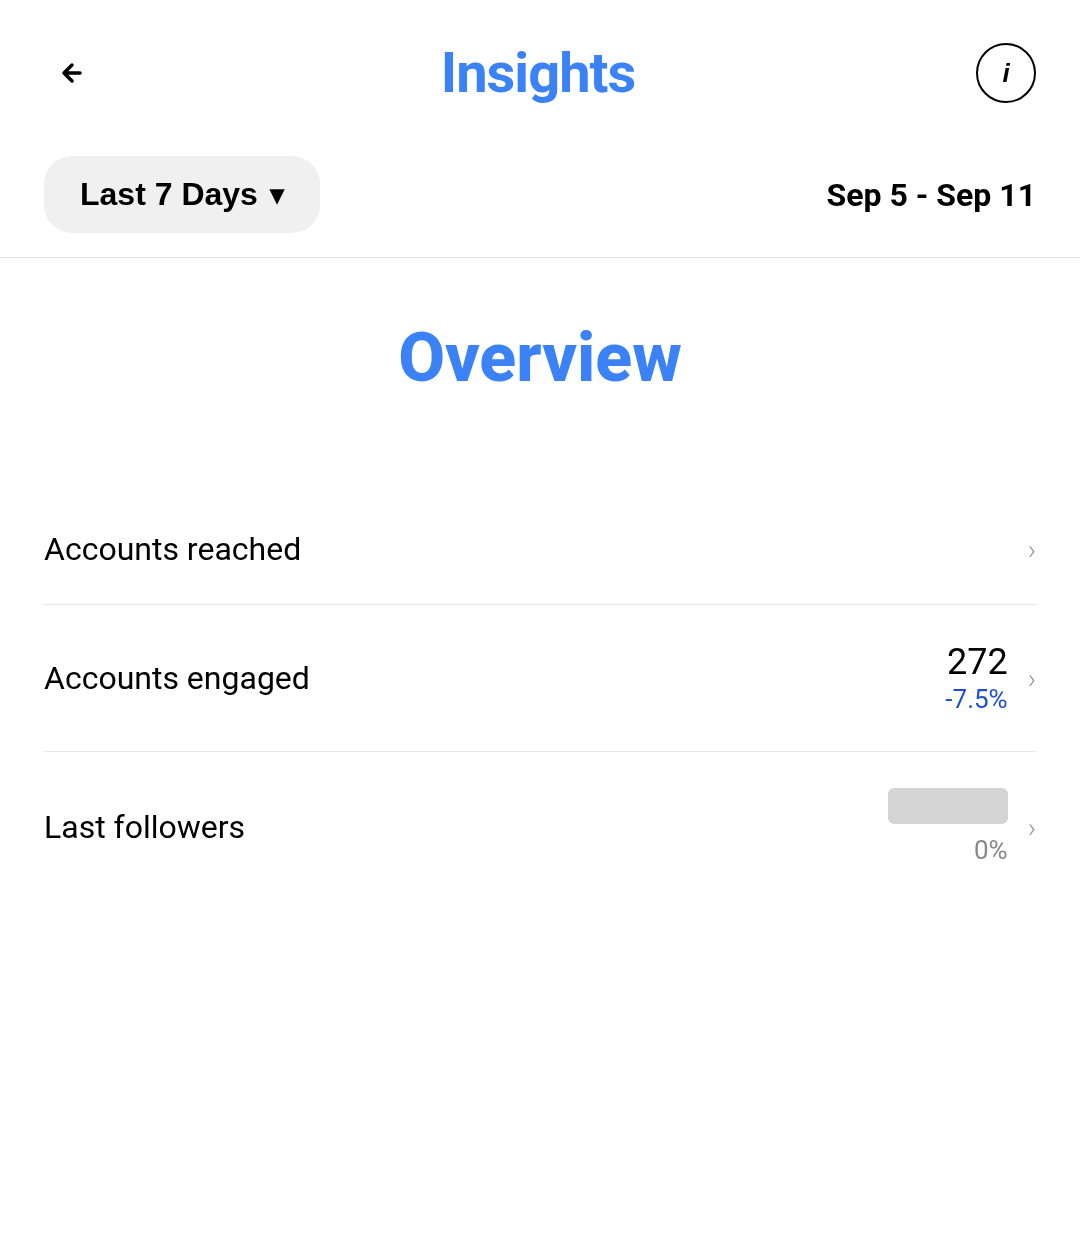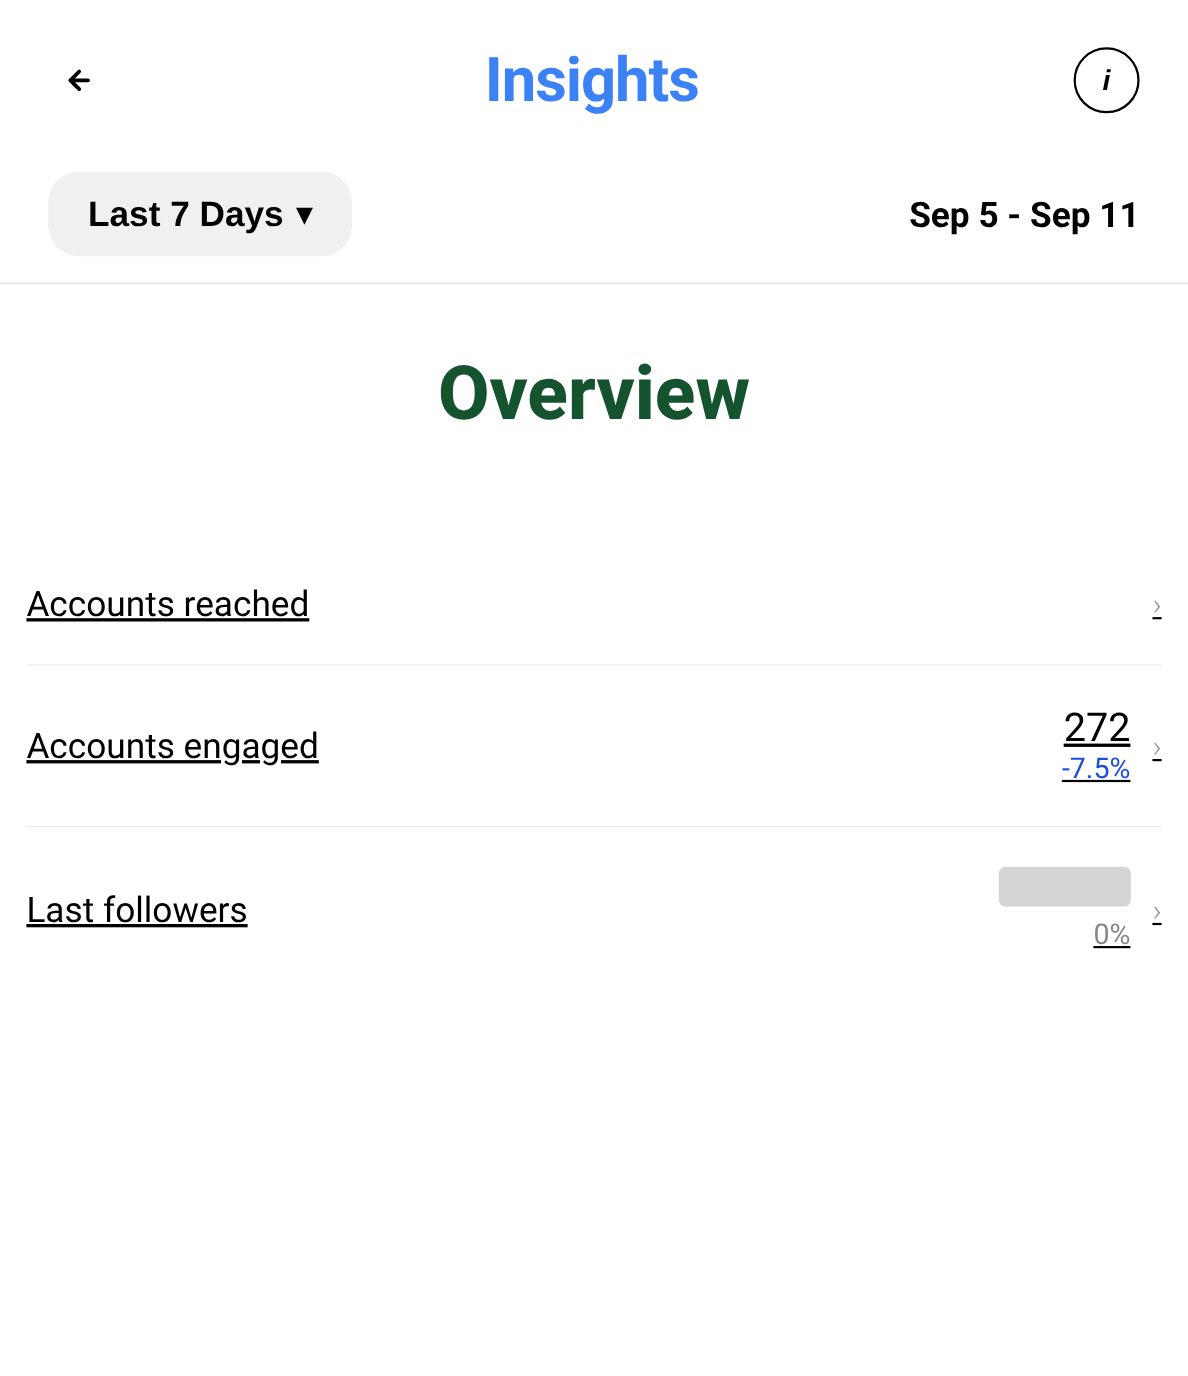--- a/index.html
+++ b/index.html
@@ -108,41 +108,40 @@
 
     
     .overview-section {
       padding: 60px 44px 40px 44px;
       text-align: center;
     }
 
     .overview-title {
       font-size: 68px;
       font-weight: 800;
-      color: #14532d;
+      color: #3b82f6;
       margin-bottom: 36px;
     }
 
     .overview-subtitle {
       font-size: 30px;
       color: #888;
       line-height: 1.5;
       max-width: 700px;
       margin: 0 auto;
     }
 
     .overview-subtitle .positive {
       color: #2ea84f;
       font-weight: 600;
     }
 
     
     .metrics-list {
-      padding: 20px 24px;
-      text-decoration: underline;
+      padding: 20px 44px;
     }
 
     .metric-item {
       display: flex;
       align-items: center;
       justify-content: space-between;
       padding: 36px 0;
       border-bottom: 1px solid #e8e8e8;
       cursor: pointer;
     }

